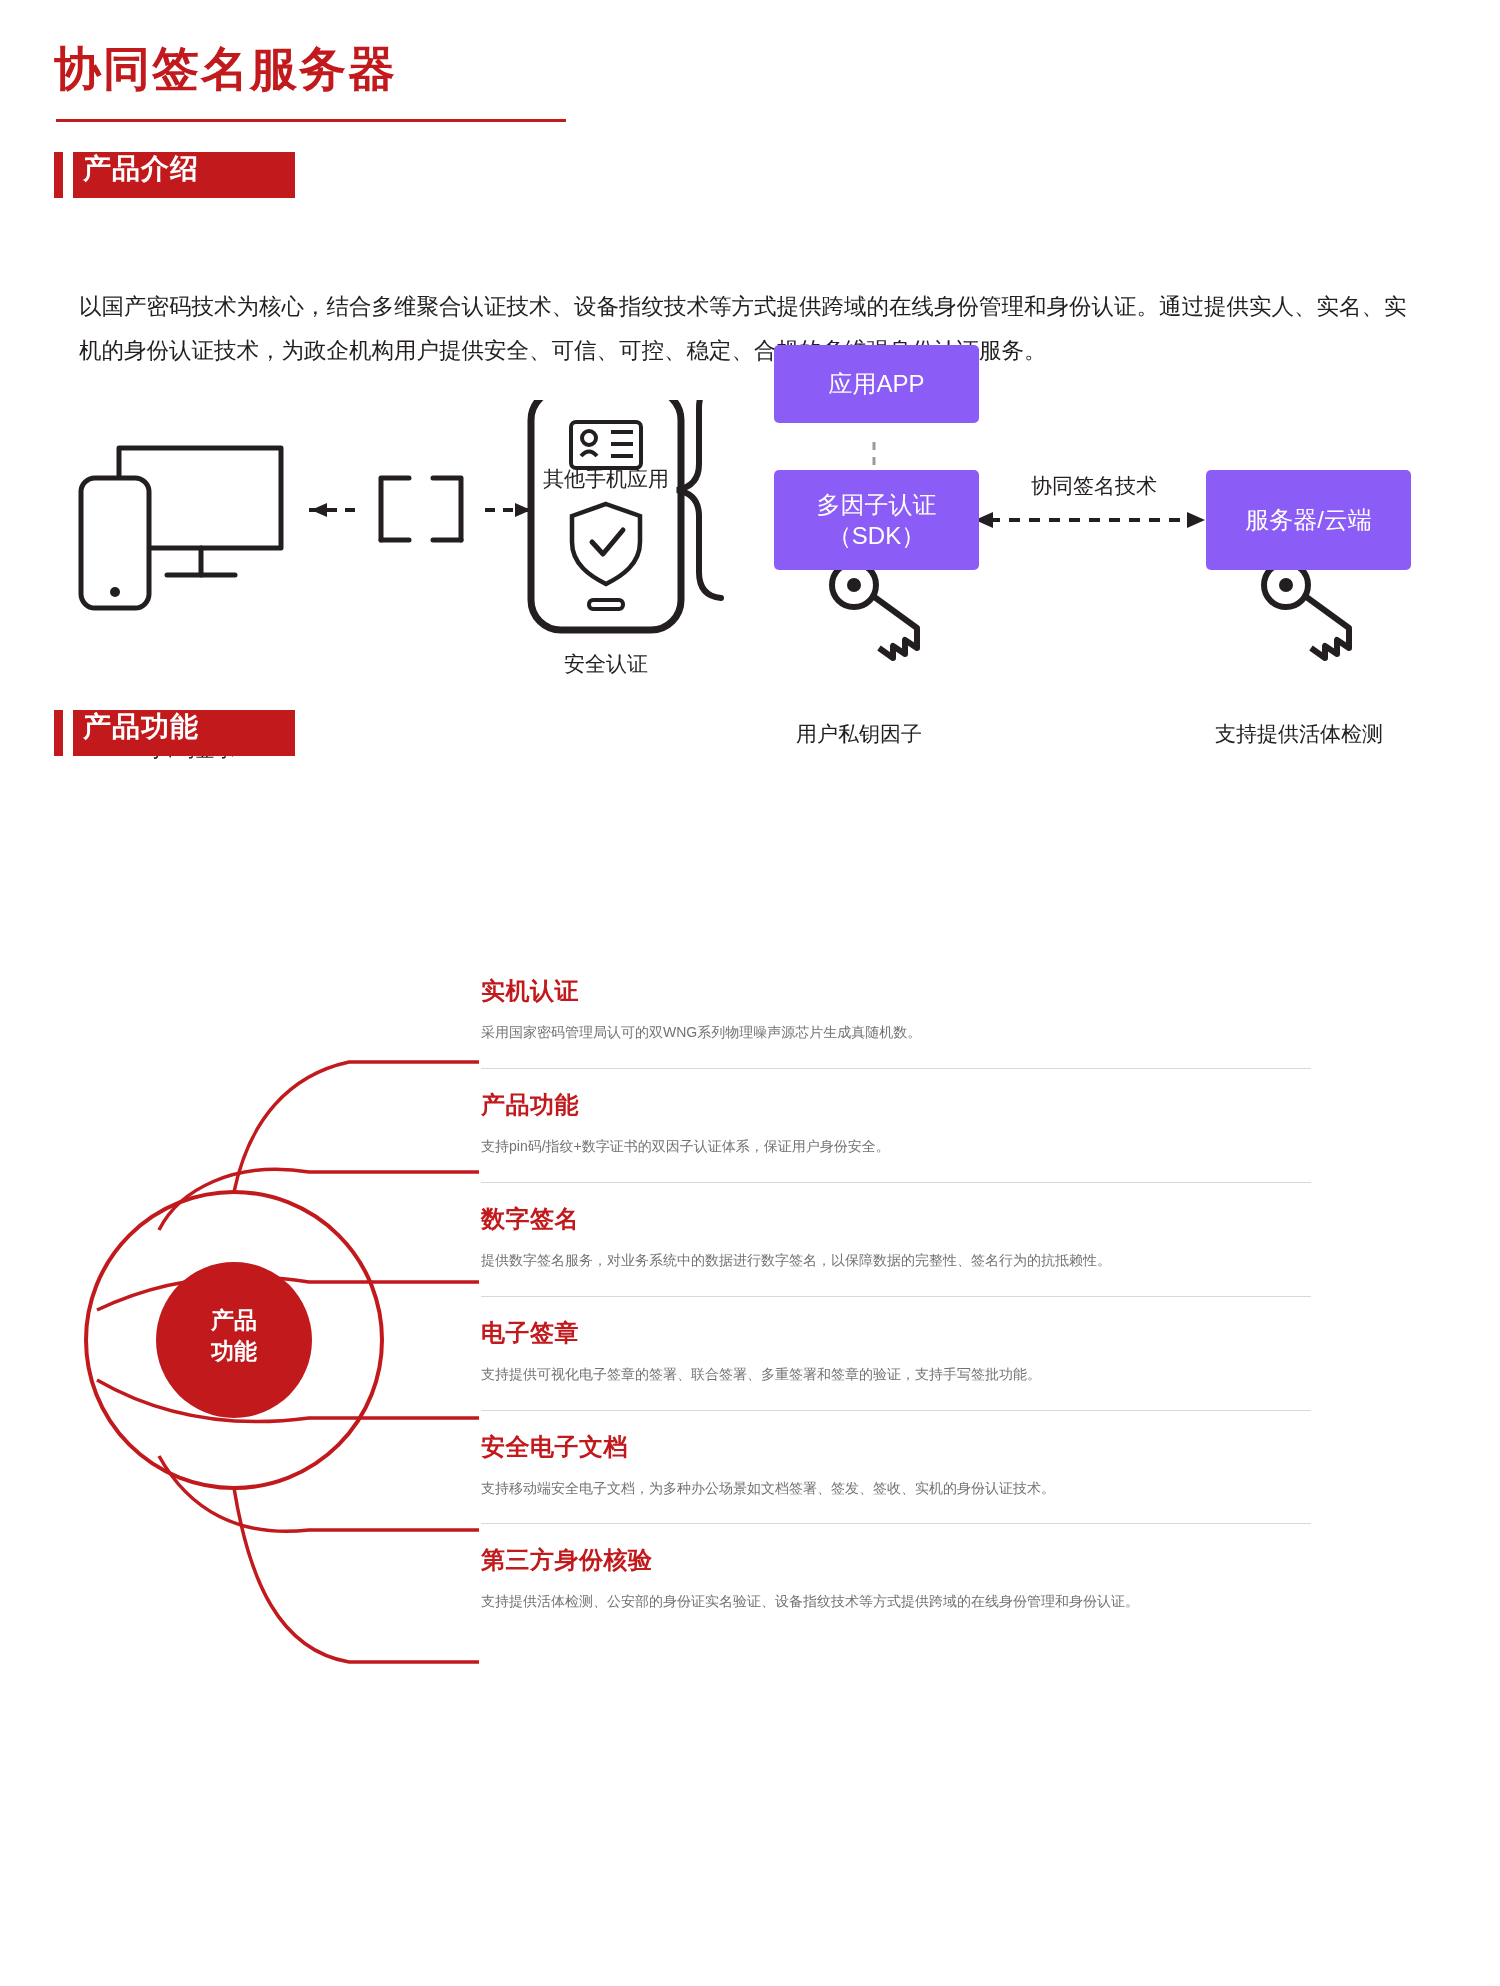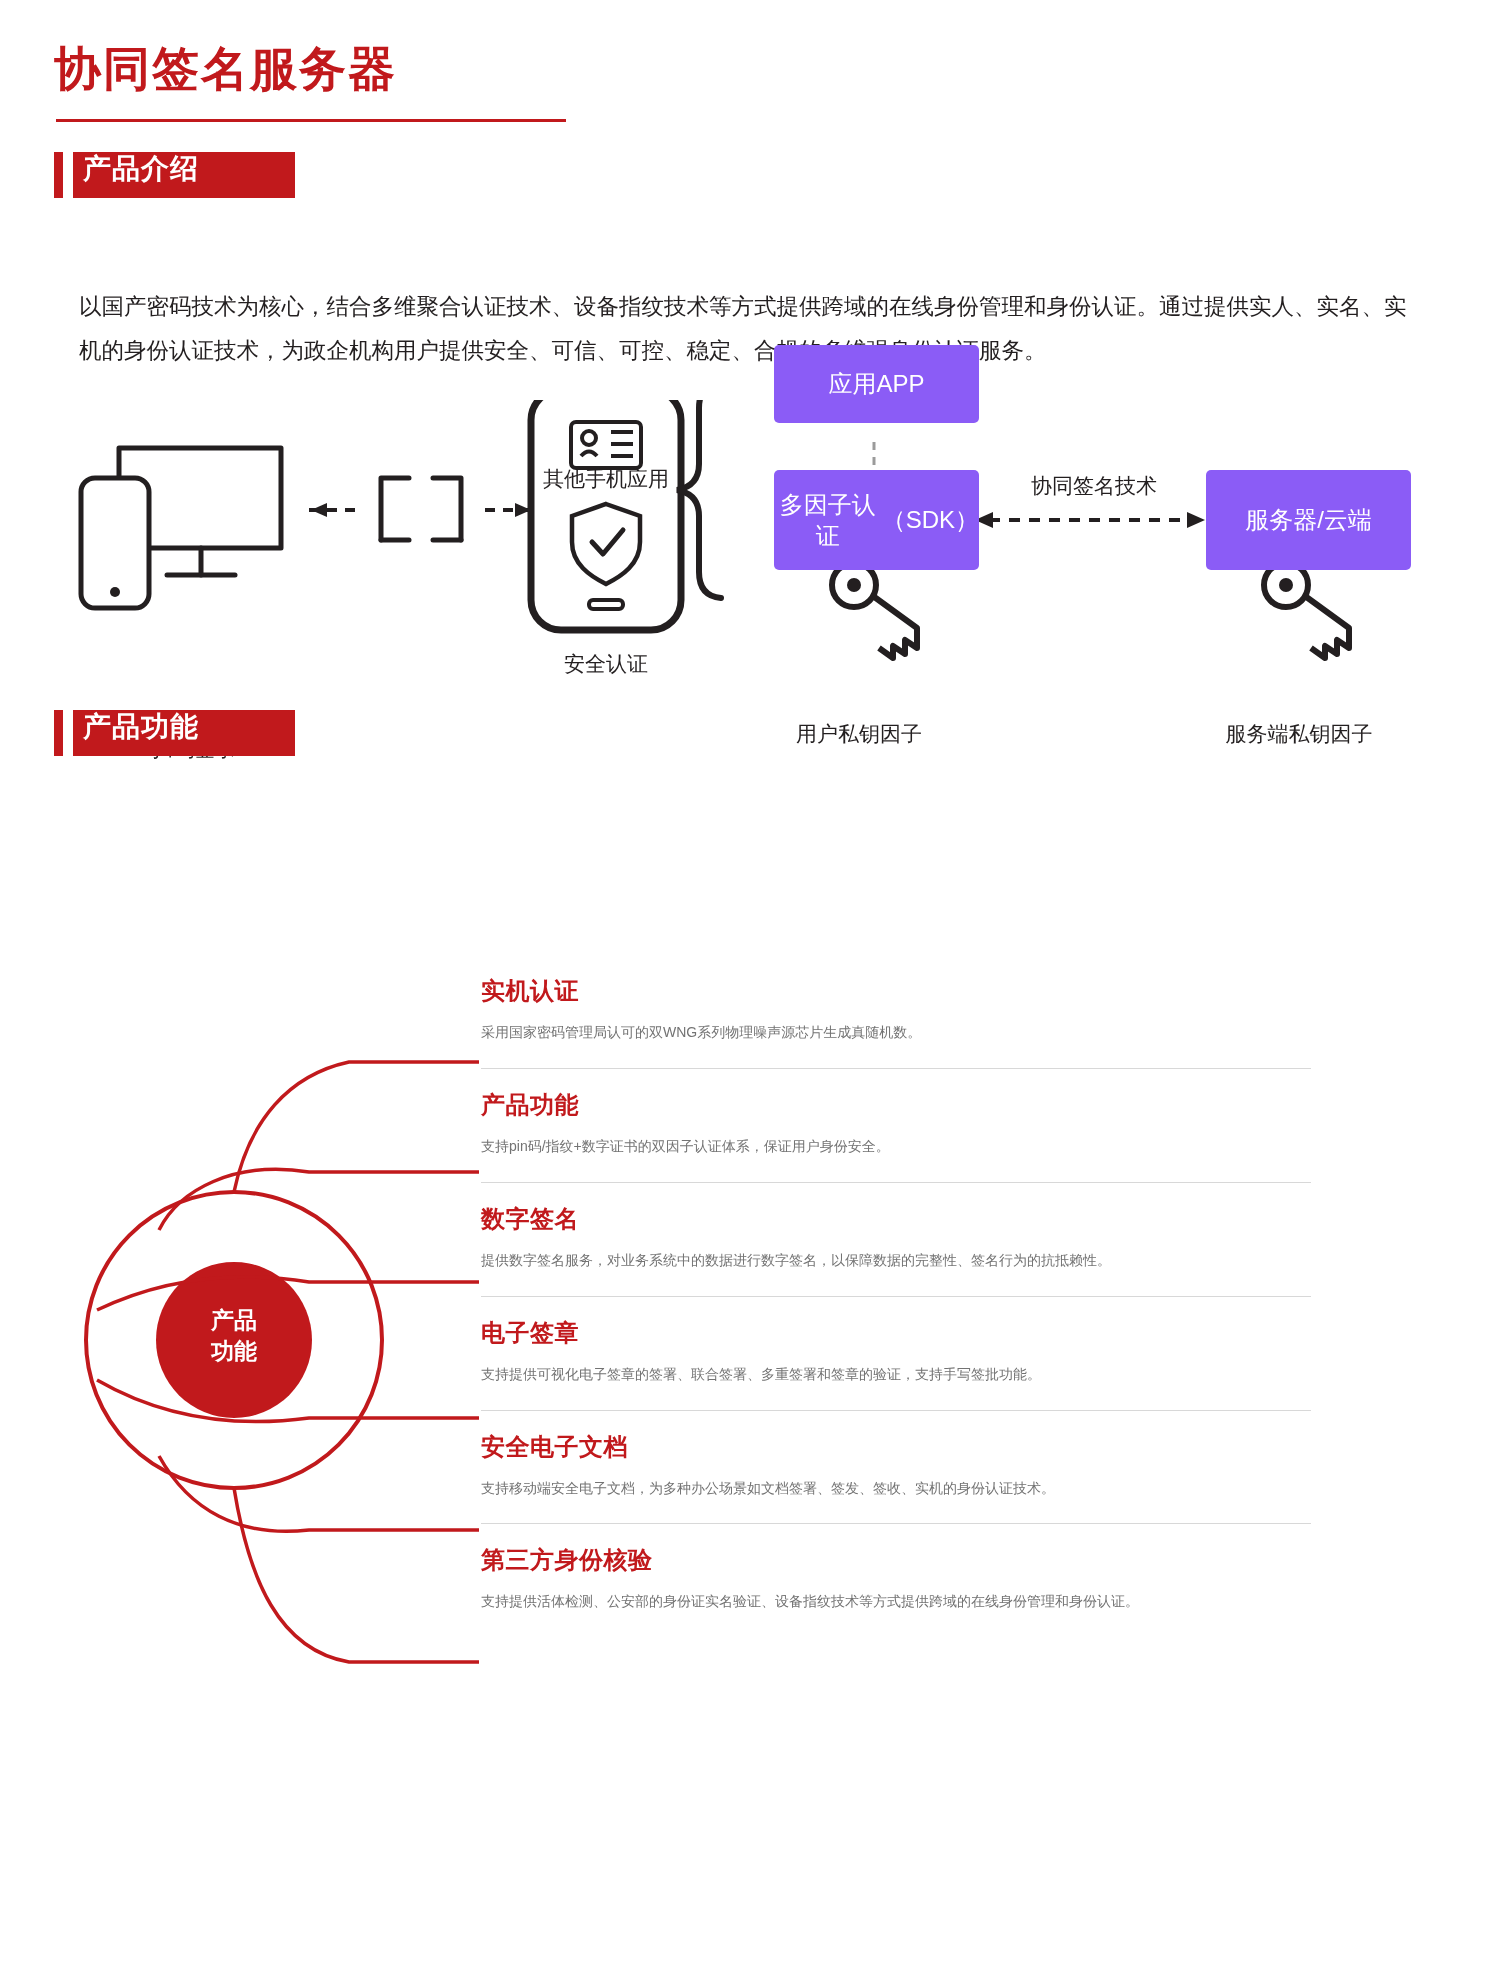--- a/index.html
+++ b/index.html
@@ -238,33 +238,33 @@
 
       <g fill="none" stroke="#231f20" stroke-width="6" stroke-linejoin="round">
         <circle cx="1277" cy="185" r="22"></circle>
         <circle cx="1277" cy="185" r="7" fill="#231f20" stroke="none"></circle>
         <path d="M1296 196 L1340 228 L1340 248 L1328 240 L1328 254 L1316 246 L1316 258 L1302 248"></path>
       </g>
     </svg>
 
     <div class="redbox" style="left:765px; top:-55px; width:205px; height:78px;">应用APP</div>
 
-    <div class="redbox" style="left:765px; top:70px; width:205px; height:100px; flex-direction:row;">
+    <div class="redbox" style="left:765px; top:70px; width:205px; height:100px; flex-direction:column;">
       <span>多因子认证</span>
       <span>（SDK）</span>
     </div>
 
     <div class="redbox" style="left:1197px; top:70px; width:205px; height:100px;">服务器/云端</div>
 
     <div class="dg-label" style="left:1000px; top:72px; width:170px;">协同签名技术</div>
     <div class="dg-label" style="left:95px; top:335px; width:180px;">扫码登录</div>
     <div class="dg-label" style="left:507px; top:65px; width:180px;">其他手机应用</div>
     <div class="dg-label" style="left:507px; top:250px; width:180px;">安全认证</div>
     <div class="dg-label" style="left:690px; top:320px; width:320px;">用户私钥因子</div>
-    <div class="dg-label" style="left:1120px; top:320px; width:340px;">服务端私钥因子</div>
+    <div class="dg-label" style="left:1120px; top:320px; width:340px;">支持提供活体检测</div>
   </div>
 
   <div class="section-head" style="left:45px; top:710px;">
     <div class="bar"></div>
     <div class="label-box">产品功能</div>
   </div>
 
   <div class="func-wrap">
 
     <svg width="500" height="1080" viewBox="0 0 500 1080" style="position:absolute;left:50px;top:0;">

